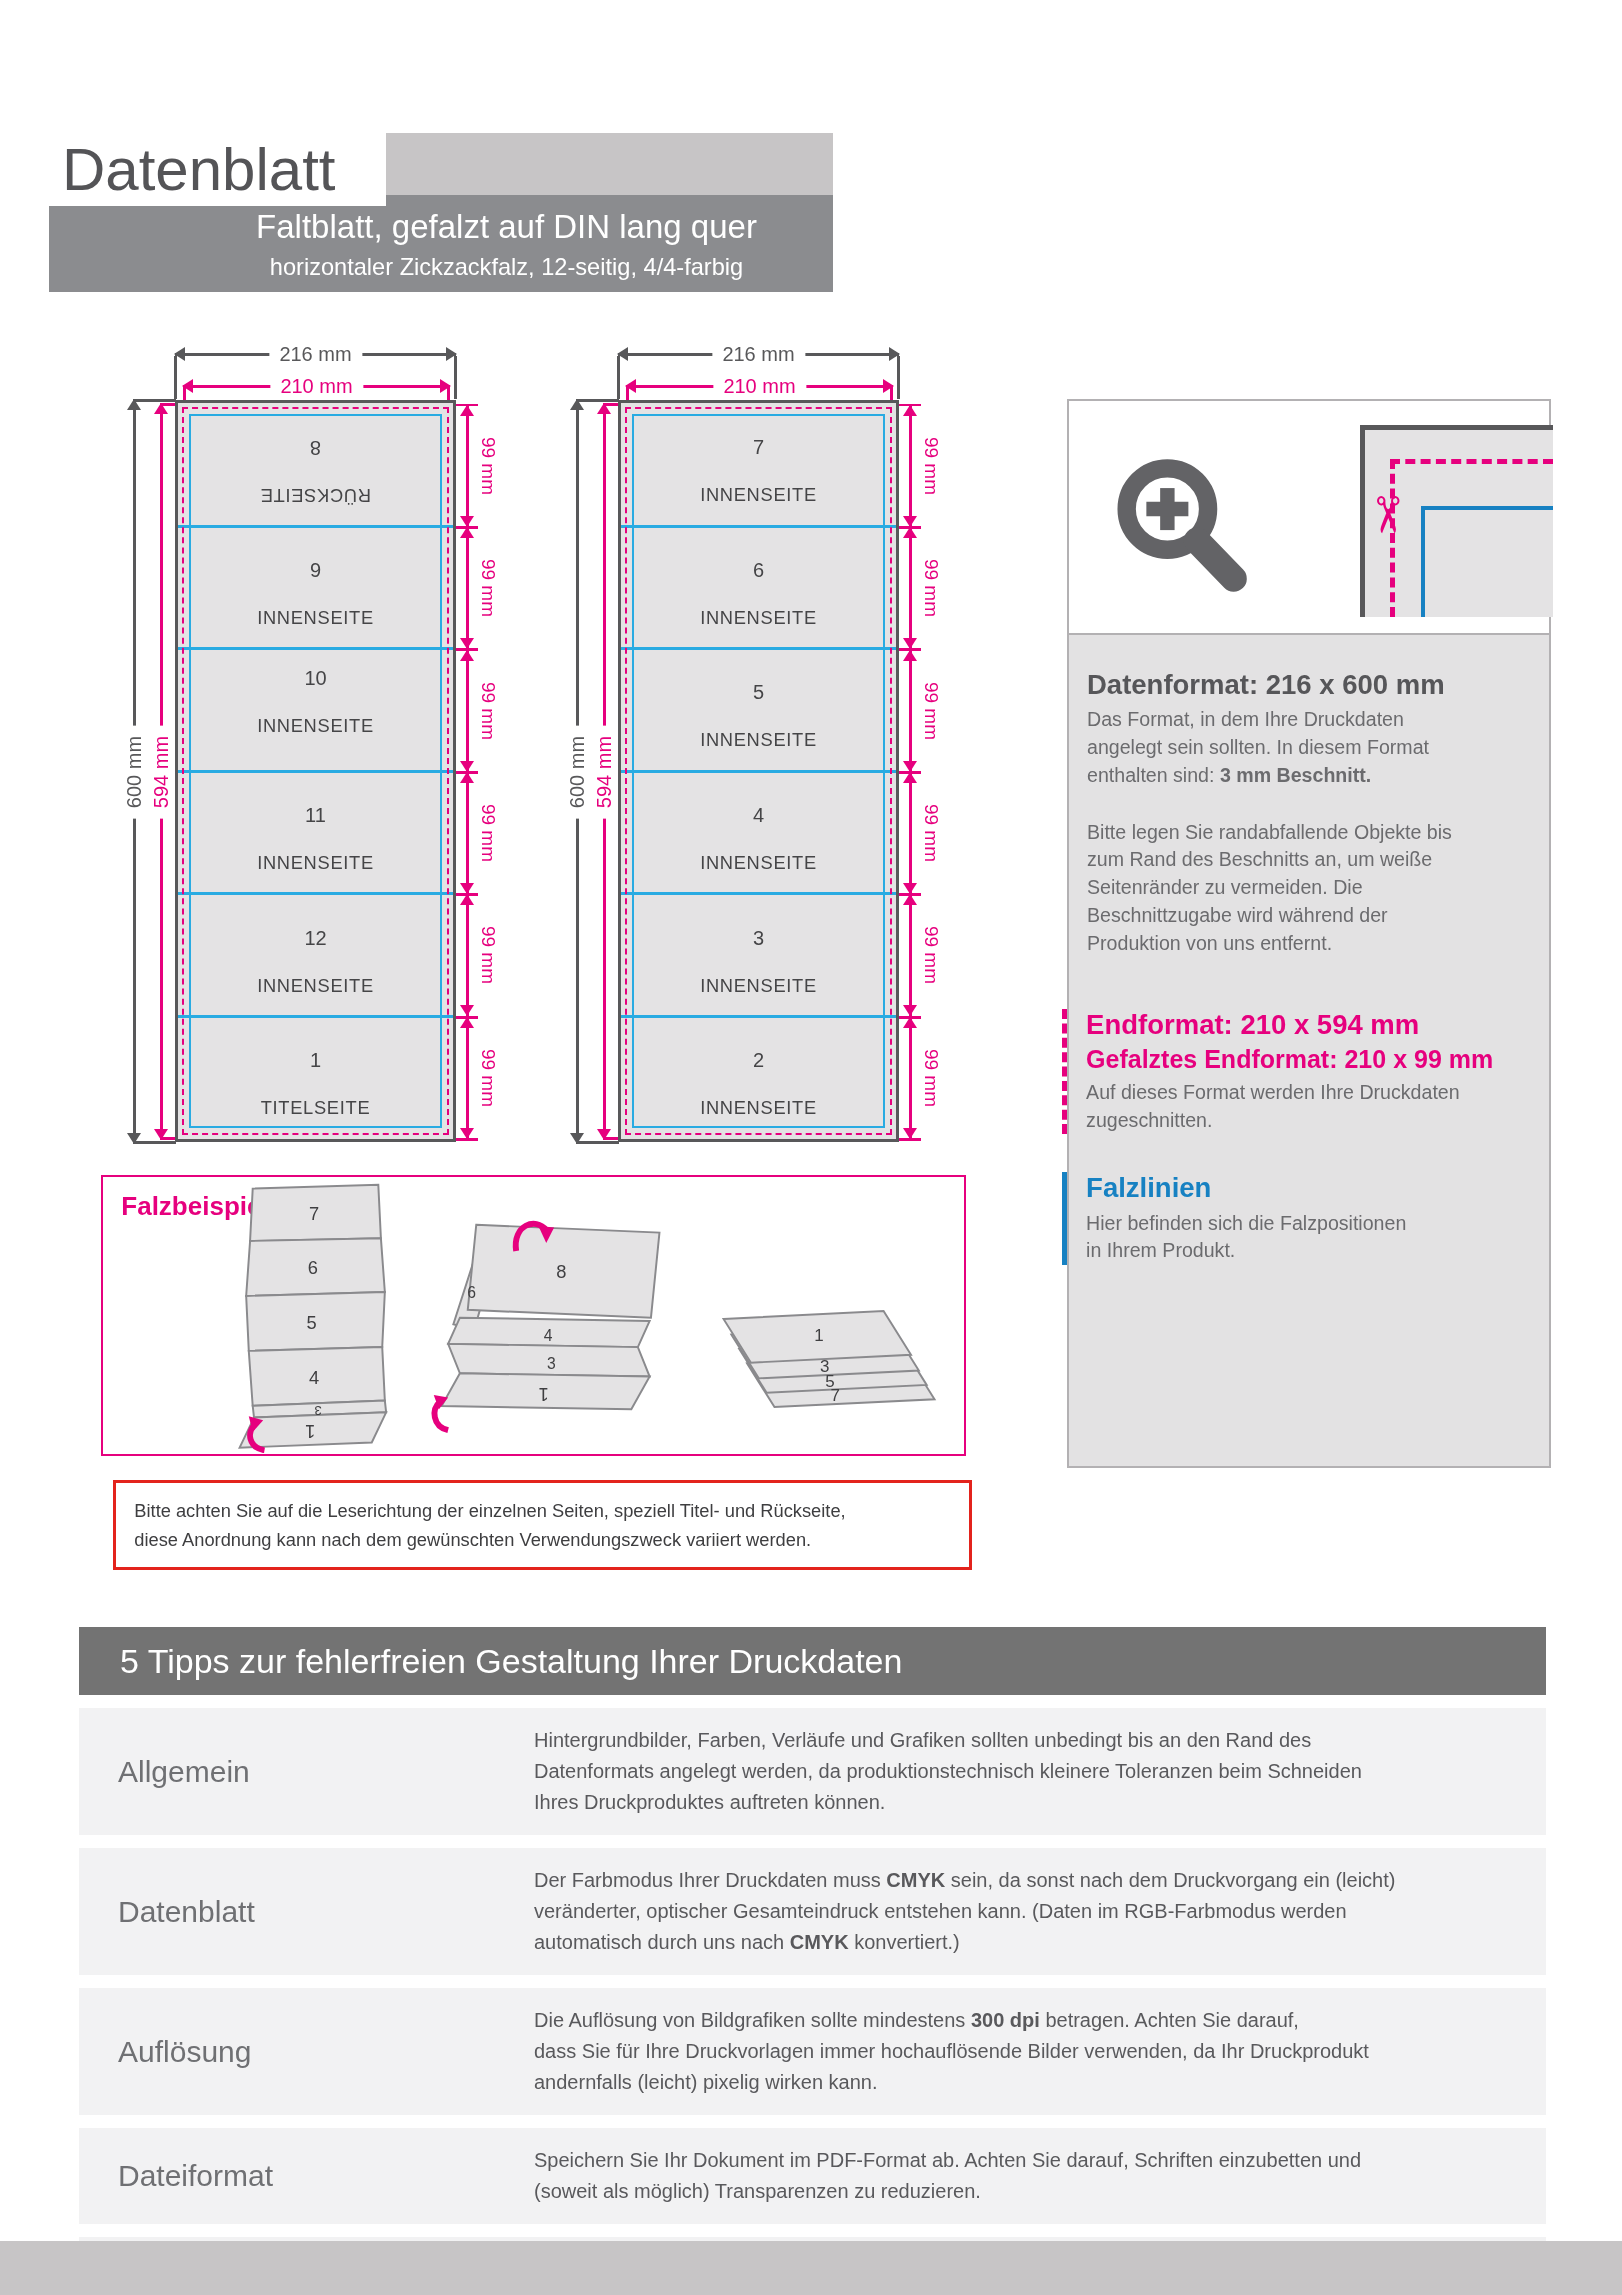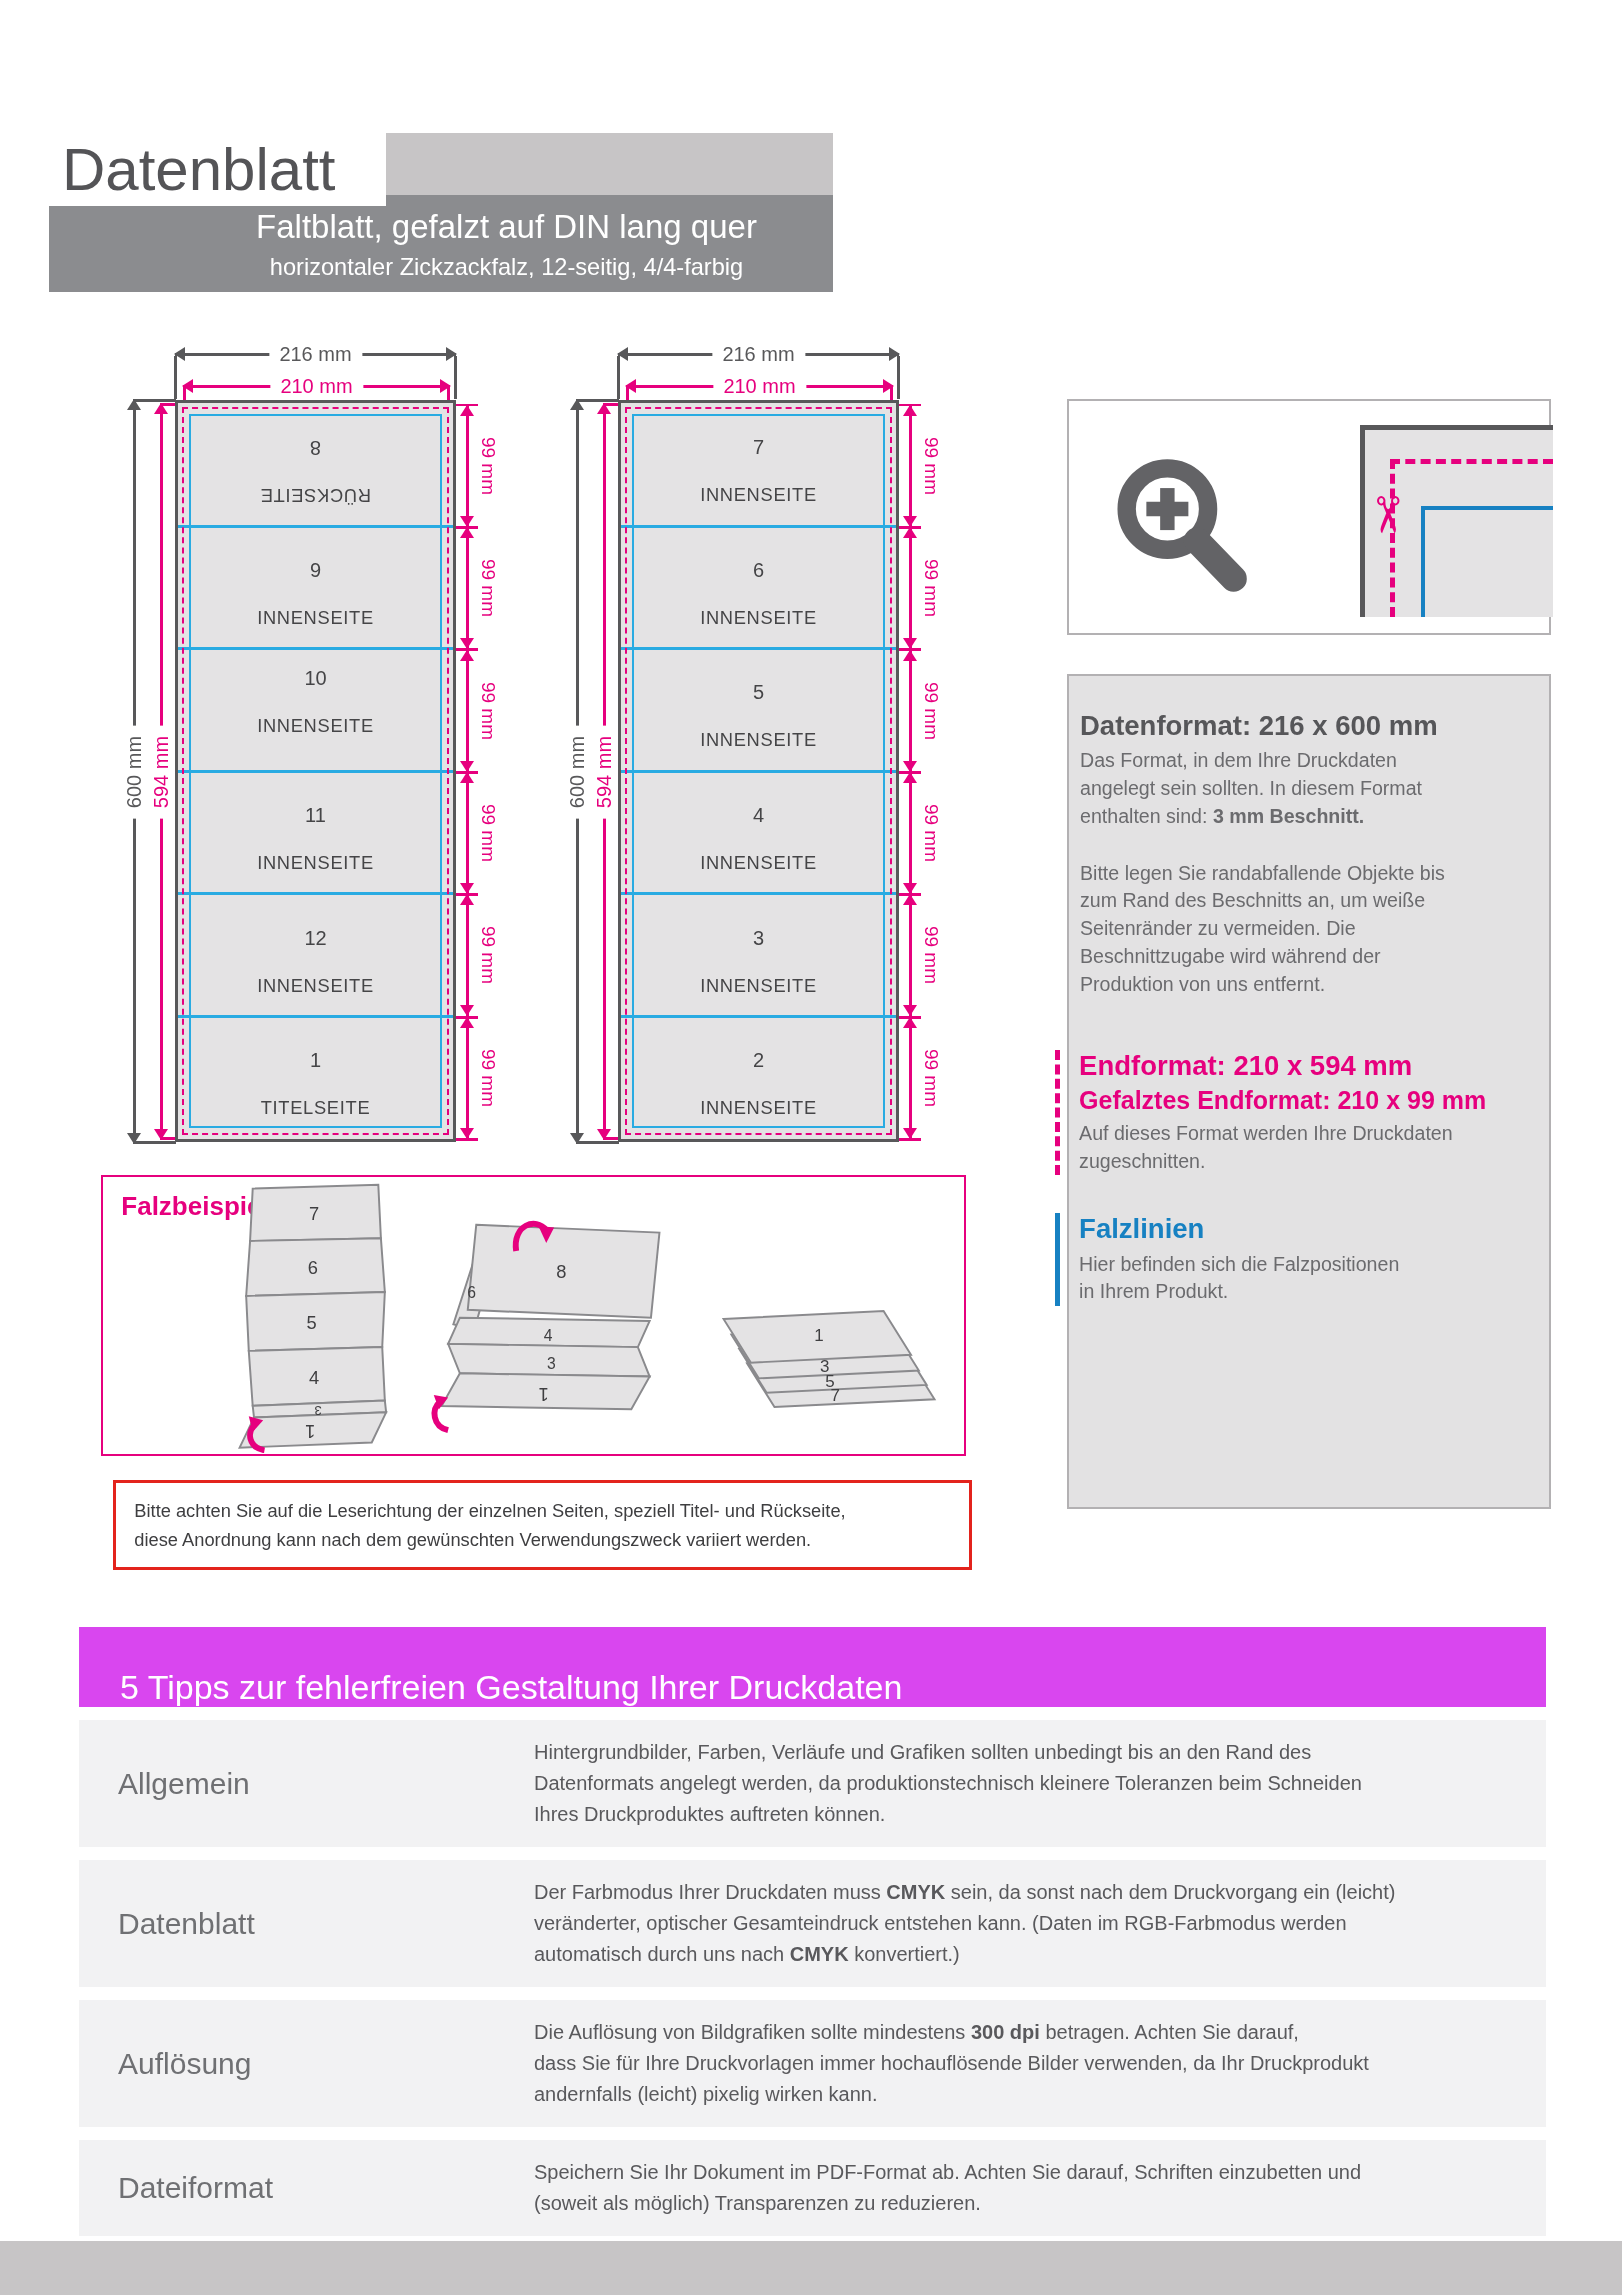--- a/index.html
+++ b/index.html
@@ -54,21 +54,21 @@
   
   .zoom-box{left:1067px;top:399px;width:484px;height:236px;background:#fff;border:2px solid #b3b1b3;box-sizing:border-box;}
   .corner-demo{position:absolute;left:291px;top:23.6px;width:188px;height:187px;background:#e4e3e4;border-top:5.2px solid #58585a;border-left:5.2px solid #58585a;}
   .demo-dash-h{position:absolute;left:25px;right:0;top:29px;border-top:5.2px dashed #e6007e;}
   .demo-dash-v{position:absolute;left:25px;top:29px;bottom:0;border-left:5.2px dashed #e6007e;}
   .demo-blue-h{position:absolute;left:56px;right:0;top:76px;border-top:4.6px solid #1781c2;}
   .demo-blue-v{position:absolute;left:56px;top:76px;bottom:0;border-left:4.6px solid #1781c2;}
   .scissors{position:absolute;left:1.3px;top:60px;font-size:50px;color:#e6007e;transform:rotate(90deg);line-height:1;}
 
   
-  .info-panel{left:1067px;top:633px;width:484px;height:835px;background:#e3e2e3;border:2px solid #b3b1b3;box-sizing:border-box;padding:34px 26px 0 11px;margin-top:41px;}
+  .info-panel{left:1067px;top:633px;width:484px;height:835px;background:#e3e2e3;border:2px solid #b3b1b3;box-sizing:border-box;padding:34px 26px 0 18px;}
   .info-panel h3{margin:0;font-size:27.5px;font-weight:700;color:#565659;}
   .info-panel p{margin:5.2px 0 0 0;font-size:19.6px;line-height:1.42;color:#6b6b6e;white-space:pre-line;}
   .blk{margin-top:46px;padding-left:19.6px;margin-left:-25.5px;}
   .blk-endformat{border-left:5.9px dashed #e6007e;}
   .blk-endformat h3,.blk-endformat .h2{color:#e6007e;}
   .blk-endformat .h2{font-size:25px;font-weight:700;margin-top:3.9px;}
   .blk-blue{border-left:5.9px solid #1781c2;}
   .blk-blue h3{color:#1781c2;}
   .blk-blue .sub{font-size:19.6px;color:#1781c2;margin-top:1.3px;}
 
@@ -76,21 +76,21 @@
   .falz-box{left:101px;top:1175px;width:865px;height:281px;background:#fff;border:2.6px solid #e6007e;box-sizing:border-box;}
   .falz-title{position:absolute;left:18.3px;top:14.4px;font-size:26px;font-weight:700;color:#e6007e;}
   .falz-box svg text{font-family:"Liberation Sans",sans-serif;fill:#3f3f41;}
 
   
   .note-box{left:113px;top:1480px;width:859px;height:90px;border:3.9px solid #e3231c;box-sizing:border-box;display:flex;align-items:center;}
   .note-box p{margin:0;padding-left:18.3px;font-size:18.3px;line-height:1.6;color:#3e3e40;white-space:pre-line;}
 
   
   .tips{left:79px;top:1627px;width:1467px;}
-  .tips-bar{height:80px;background:#d946ef;display:flex;align-items:flex-end;}
+  .tips-bar{height:68px;background:#737373;display:flex;align-items:center;}
   .tips-bar span{color:#fff;font-size:34px;padding-left:41px;}
   .tip-row{background:#f2f2f3;display:flex;margin-top:13px;padding:17px 0;}
   .tip-label{width:416px;padding-left:39px;font-size:30px;color:#6f7073;align-self:center;flex-shrink:0;}
   .tip-text{font-size:20px;line-height:1.55;color:#59595c;white-space:pre-line;align-self:center;padding-right:26px;}
 
   .footer{left:0;top:2241px;width:1623px;height:55px;background:#c7c5c6;}
 </style>
 </head>
 <body>
 

